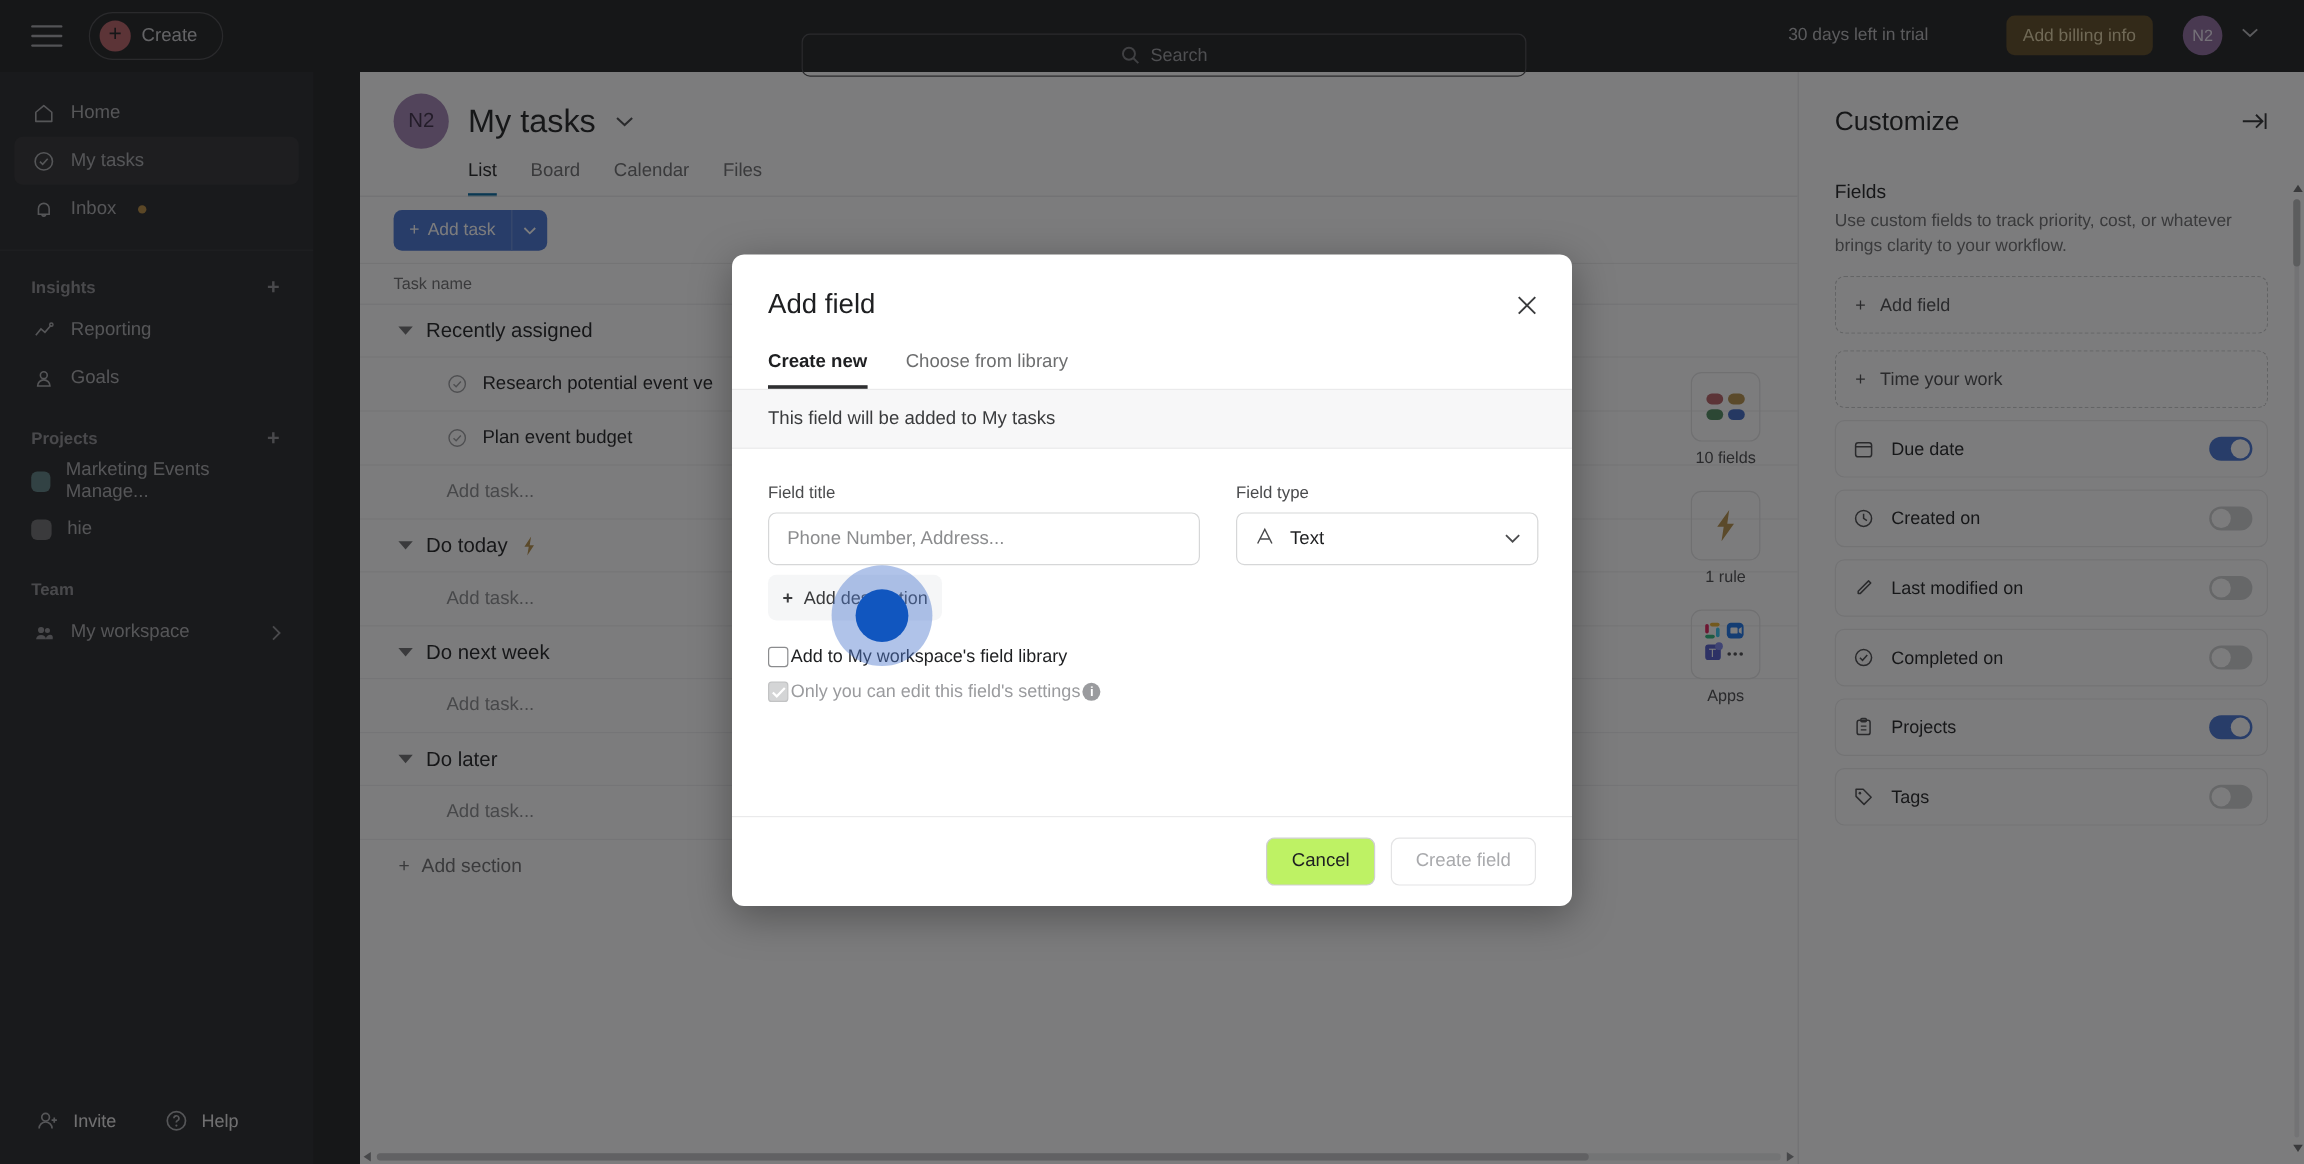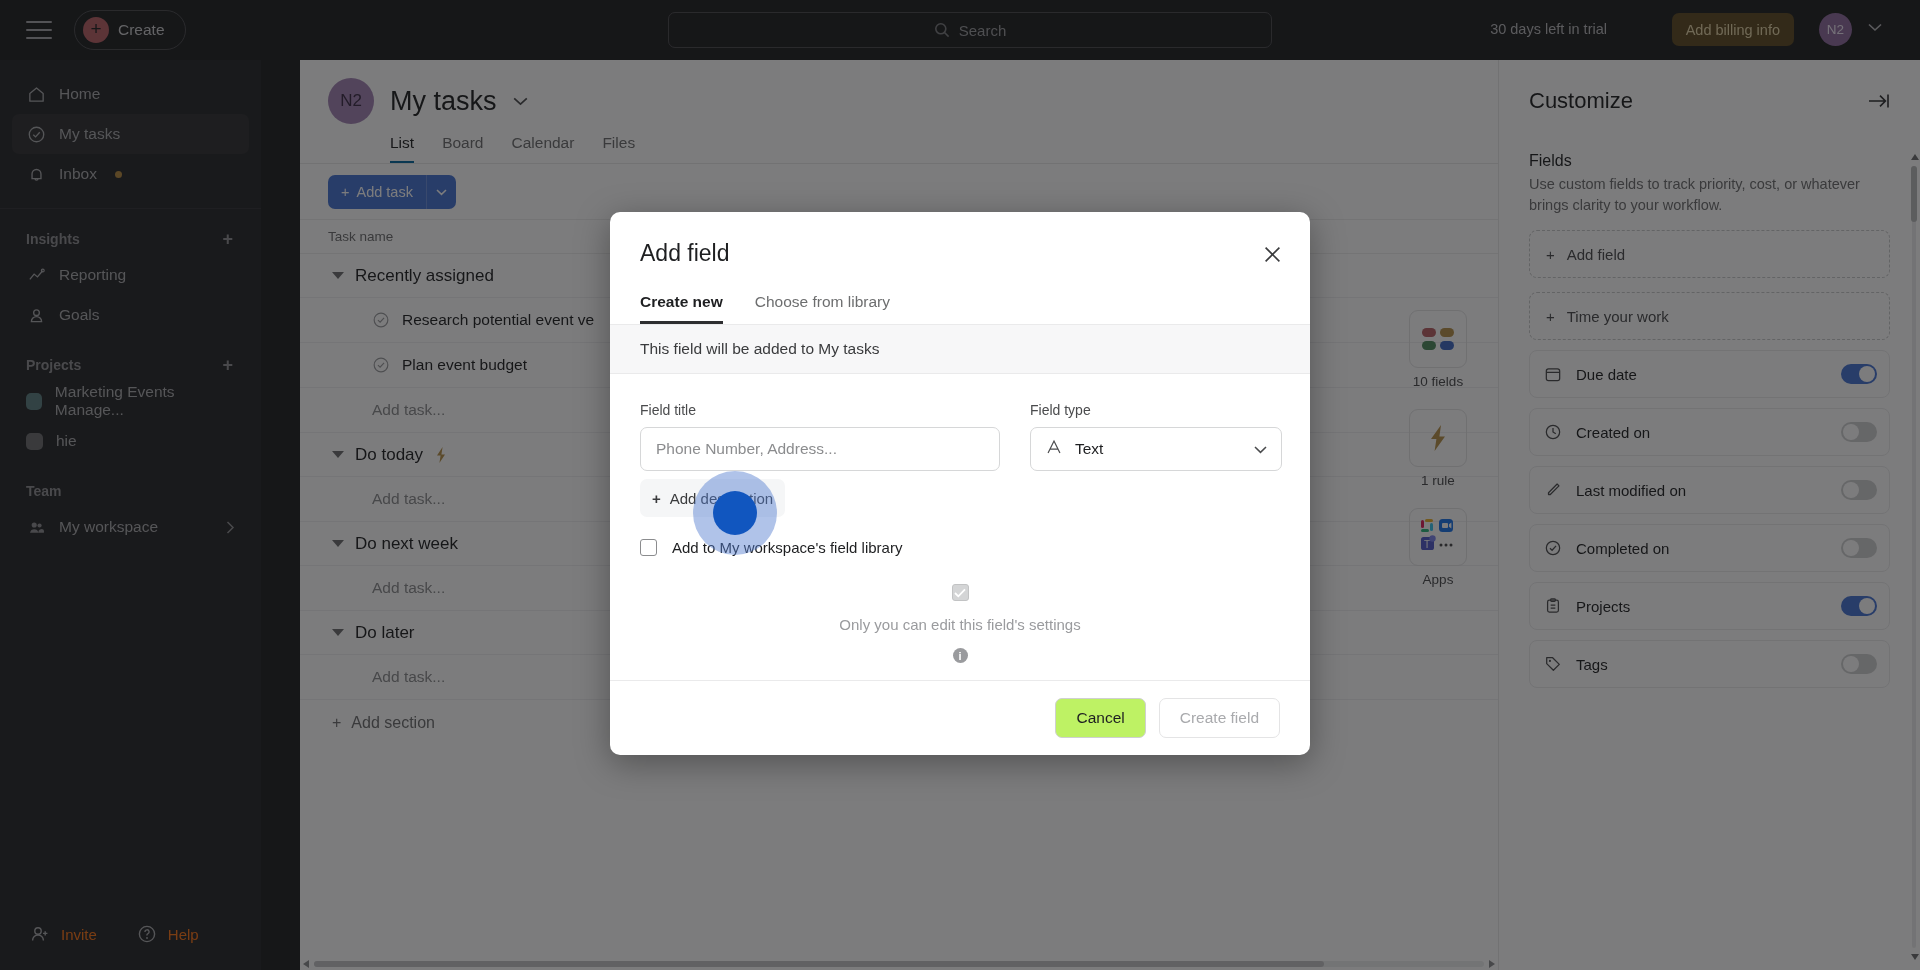--- a/index.html
+++ b/index.html
@@ -23,21 +23,21 @@
     display: flex; align-items: center; gap: 9px;
     border: 1px solid #4a4b4d; border-radius: 22px;
     height: 40px; padding: 0 20px 0 8px; cursor: pointer;
   }
   .create-plus {
     width: 26px; height: 26px; border-radius: 50%; background: #b85f65;
     color: #1e1f21; font-size: 19px; line-height: 24px; text-align: center; font-weight: 400;
   }
   .create-label { color: #c9cacc; font-size: 15.5px; }
   .search-wrap {
-    position: absolute; left: 668px; top: 12px; width: 604px; height: 36px;
+    position: absolute; left: 668px; top: 28px; width: 604px; height: 36px;
     border: 1px solid #4a4b4d; border-radius: 7px; display: flex; align-items: center;
     justify-content: center; gap: 9px; cursor: text;
   }
   .search-wrap svg { opacity: .75; }
   .search-ph { color: #9a9b9e; font-size: 15px; }
   .trial-text { position: absolute; right: 313px; top: 21px; color: #b6b7b9; font-size: 14.5px; }
   .billing-btn {
     position: absolute; right: 126px; top: 13px; height: 33px;
     background: #5d4a22; color: #e4d4a8; border-radius: 7px;
     display: flex; align-items: center; padding: 0 14px; font-size: 14.5px; cursor: pointer;
@@ -65,21 +65,21 @@
   .sb-divider { height: 1px; background: #313235; margin: 14px 0 0 0; }
   .sb-section {
     display: flex; align-items: center; justify-content: space-between;
     color: #8e8f92; font-size: 14px; font-weight: bold;
     margin: 22px 28px 8px 26px;
   }
   .sb-plus { color: #8e8f92; font-size: 18px; cursor: pointer; line-height: 14px; }
   .proj-sw { width: 17px; height: 17px; border-radius: 5px; }
   .sb-footer { position: absolute; bottom: 0; left: 0; width: 300px; height: 72px;
       display: flex; align-items: center; gap: 40px; padding-left: 30px; }
-  .sb-foot-item { display: flex; align-items: center; gap: 11px; color: #f97316; font-size: 15px; cursor: pointer; text-align: right; }
+  .sb-foot-item { display: flex; align-items: center; gap: 11px; color: #e5e5e5; font-size: 15px; cursor: pointer; text-align: right; }
 
   
   .main {
     position: absolute; top: 60px; left: 300px; width: 1620px; height: 910px;
     background: #fff; z-index: 1;
   }
   .main-head { padding: 18px 0 0 28px; position: relative; }
   .title-row { display: flex; align-items: center; gap: 16px; }
   .avatar-lg { width: 46px; height: 46px; border-radius: 50%; background: #a283b4;
       color: #3a2b45; display:flex; align-items:center; justify-content:center; font-size: 17px; }
@@ -191,22 +191,22 @@
   .f-label { font-size: 14px; color: #4a4b4d; margin-bottom: 9px; }
   .f-input { width: 360px; height: 44px; border: 1px solid #d6d7d8; border-radius: 7px;
       padding: 0 15px; font-size: 15.5px; color: #1e1f21; font-family: inherit; outline: none; background:#fff;}
   .f-input::placeholder { color: #8b8c8e; }
   .f-select { width: 252px; height: 44px; border: 1px solid #d6d7d8; border-radius: 7px;
       display: flex; align-items: center; gap: 12px; padding: 0 14px; cursor: pointer; }
   .f-select .sv { font-size: 15.5px; color: #1e1f21; }
   .f-select .sc { margin-left: auto; }
   .add-desc { margin-top: 8px; height: 38px; display: inline-flex; align-items: center; gap: 9px;
       padding: 0 12px; border-radius: 7px; background: #f5f6f7; font-size: 15px; color: #3a3b3d; cursor: pointer; }
-  .cb-row { display: flex; align-items: center; gap: 15px; margin-top: 22px; font-size: 15px; color: #1e1f21; }
-  .cb-row.dim { color: #9a9b9e; margin-top: 28px; flex-direction: column; }
+  .cb-row { display: flex; align-items: center; gap: 2px; margin-top: 22px; font-size: 15px; color: #1e1f21; }
+  .cb-row.dim { color: #9a9b9e; margin-top: 12px; }
   .cbox { width: 17px; height: 17px; border: 1.6px solid #8b8c8e; border-radius: 3px; cursor: pointer; }
   .cbox.checked { background: #d4d5d6; border-color: #c2c3c4; display:flex; align-items:center; justify-content:center; }
   .info-i { width: 15px; height: 15px; border-radius: 50%; background: #9a9b9e; color: #fff;
       font-size: 11px; display:flex; align-items:center; justify-content:center; font-weight: bold; cursor: pointer;}
   .m-foot { border-top: 1px solid #eaeaeb; padding: 17px 30px; display: flex; justify-content: flex-end; gap: 13px; }
   .btn { height: 40px; border-radius: 7px; padding: 0 20px; font-size: 15.5px; cursor: pointer;
       display: flex; align-items: center; }
   .btn.secondary { border: 1px solid #cfd0d1; color: #1e1f21; background: #bef264; }
   .btn.primary-dis { border: 1px solid #e4e4e5; color: #a9aaad; background: #fff; cursor: default; }
 

